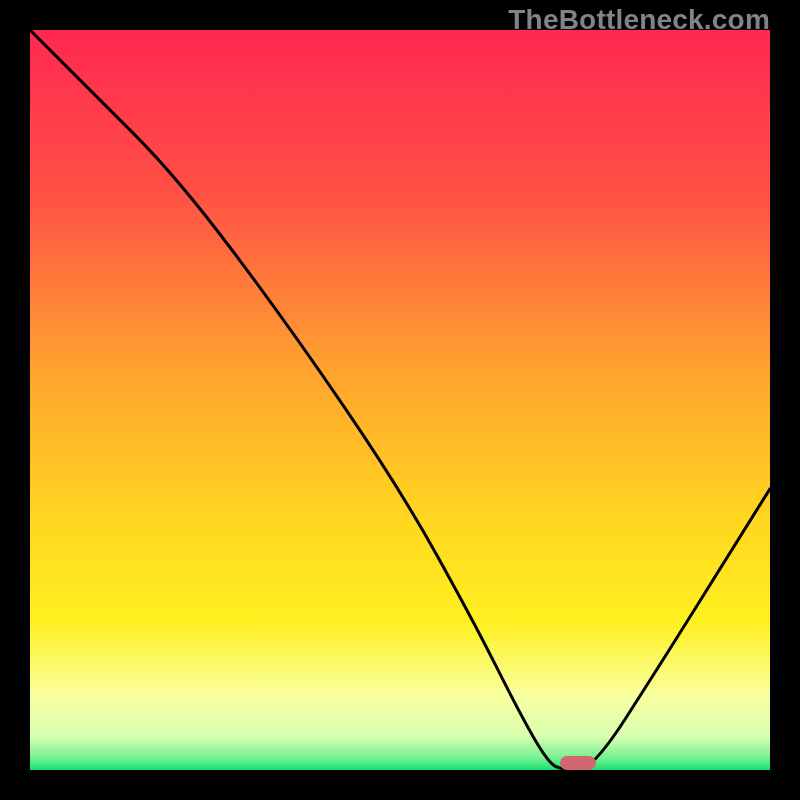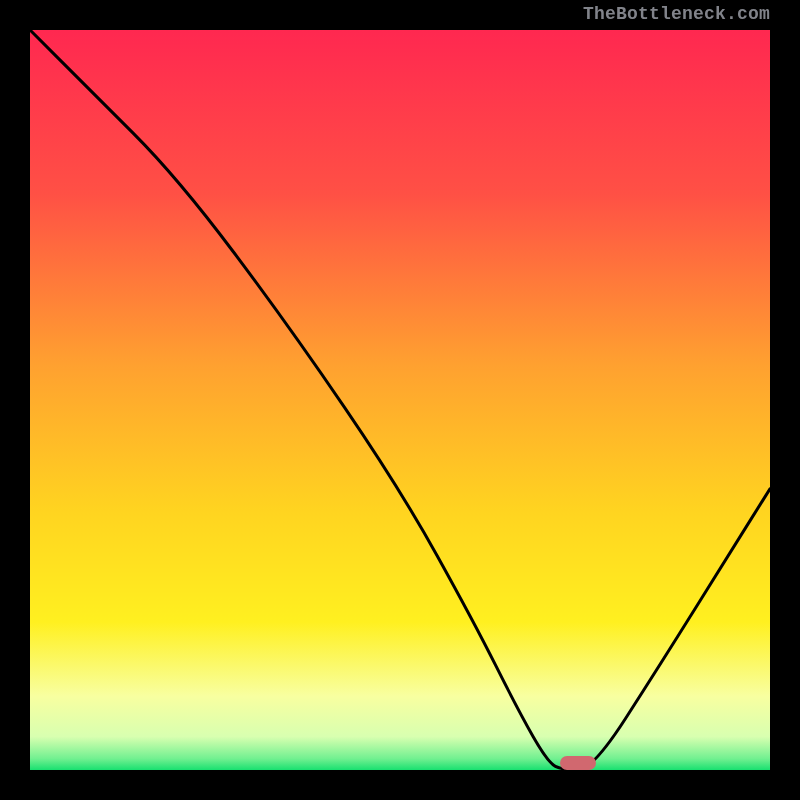--- a/index.html
+++ b/index.html
@@ -39,22 +39,22 @@
     width: 36px;
     height: 14px;
     background: #d1686f;
     border-radius: 7px;
     transform: translate(-50%, -50%);
   }
   .watermark {
     position: absolute;
     top: 4px;
     right: 30px;
-    font-family: Liberation Mono, monospace;
-    font-size: 18px;
+    font-family: Liberation Sans, sans-serif;
+    font-size: 28px;
     font-weight: 600;
     color: #81838a;
     letter-spacing: 0.2px;
   }
 </style>
 </head>
 <body>
 
 <div class="frame">
   <div class="watermark">TheBottleneck.com</div>

